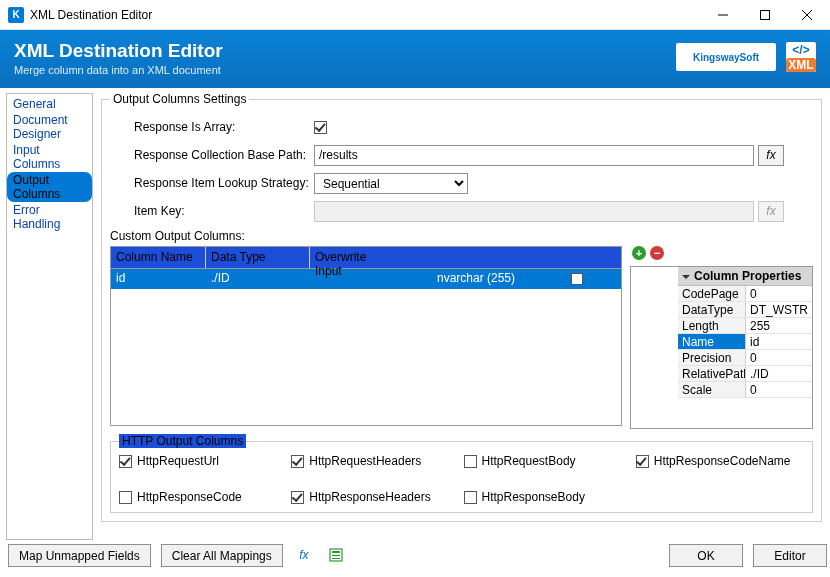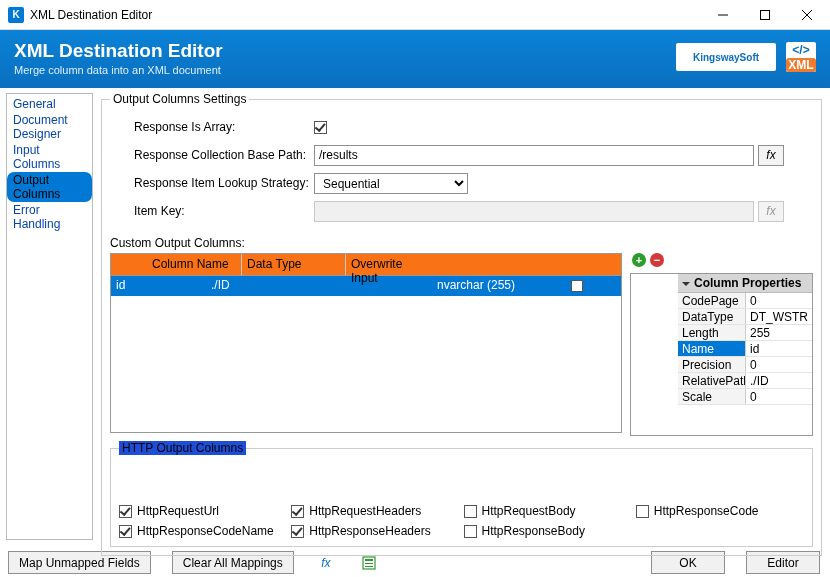--- a/index.html
+++ b/index.html
@@ -30,24 +30,24 @@
 fieldset.ocs > legend { color: #000; padding: 0 3px; background:#fff; }
 .row { display: flex; align-items: center; height: 26px; margin-top: 2px; }
 .row .lbl { width: 180px; margin-left: 24px; }
 .row input[type=text], .row select { border: 1px solid #8e8e8e; padding: 2px 4px; height: 21px; background:#fff; }
 .row input[type=text].wide { width: 440px; }
 .row select { width: 154px; }
 .fx-btn { width: 26px; height: 21px; border: 1px solid #8e8e8e; margin-left: 4px; display:flex; align-items:center; justify-content:center; font-style: italic; background: #f3f3f3; }
 .fx-btn.disabled { color:#999; border-color:#c8c8c8; }
 .ik-input { width: 440px; background:#f0f0f0 !important; color:#888; border-color:#c8c8c8 !important; }
 
-.coc-lbl { margin-top: 12px; }
+.coc-lbl { margin-top: 5px; }
 .coc-wrap { display:flex; margin-top:3px; height: 180px; }
 .grid-outer { width: 512px; border:1px solid #999; }
-.grid-hdr { display:flex; background:#f97316; border-bottom:1px solid #999; height:22px;padding-left:36px; }
+.grid-hdr { display:flex; background:#1d4ed8; border-bottom:1px solid #999; height:22px; }
 .grid-hdr > div { border-right:1px solid #ccc; padding:3px 5px; }
 .gh-col { width:95px; }
 .gh-rel { width:226px; }
 .gh-dt { width:104px; }
 .gh-ov { width:82px; border-right:none !important; }
 .grid-row { display:flex; background:#0078d4; color:#fff; height:20px; }
 .grid-row > div { padding:2px 5px; }
 .gr-ov { display:flex; align-items:center; justify-content:center; }
 .gr-ov .cb { width:12px; height:12px; background:#fff; border:1px solid #555; }
 
@@ -60,26 +60,26 @@
 .prop-grid .pg-head { background:#d6d6d6; padding:2px 4px; font-weight:bold; border-bottom:1px solid #bbb; }
 .prop-grid .pg-head .caret { display:inline-block; width:0; height:0; border-top:4px solid #333; border-left:4px solid transparent; border-right:4px solid transparent; margin-right:4px; vertical-align:middle; }
 .pg-row { display:flex; border-bottom:1px solid #e4e4e4; height:16px; font-size:11px; }
 .pg-row .k { width:68px; padding:1px 4px; background:#f4f4f4; border-right:1px solid #ccc; overflow:hidden; white-space:nowrap; }
 .pg-row .v { flex:1; padding:1px 4px; }
 .pg-row.sel .k { background:#0078d4; color:#fff; }
 .pg-spacer { height:30px; }
 
 fieldset.http { border:1px solid #ccc; margin:8px 0 0 0; padding:6px 8px 8px 8px; }
 fieldset.http > legend { padding:0 3px; background:#1d4ed8; }
-.http-grid { display:grid; grid-template-columns: repeat(4, 1fr); gap:6px 4px;margin-top:43px; }
+.http-grid { display:grid; grid-template-columns: repeat(4, 1fr); gap:22px 4px; }
 .cb-item { display:flex; align-items:center; gap:5px; }
 .cb-box { width:13px; height:13px; border:1px solid #555; display:flex; align-items:center; justify-content:center; background:#fff; }
 .cb-box.checked::after { content:""; width:8px; height:4px; border-left:2px solid #333; border-bottom:2px solid #333; transform: rotate(-50deg) translate(0px,-1px); }
 
-.footer { height: 34px; border-top: 0; display:flex; align-items:flex-end; padding: 4px 10px 0 8px; gap:21px; }
+.footer { height: 34px; border-top: 0; display:flex; align-items:flex-start; padding: 4px 3px 0 8px; gap:10px; }
 .footer .btn { border:1px solid #8e8e8e; background:#f1f1f1; padding:3px 10px; height:23px; }
 .footer .spacer { flex:1; }
 .footer .icon-btn { width:22px; height:22px; border:0; display:flex; align-items:center; justify-content:center; font-style:italic; color:#0a6fbf; }
 .footer .icon-btn.green { color:#2e9b2e; }
 </style>
 </head>
 <body>
 
 <div class="titlebar">
   <div class="app-icon">K</div>
@@ -216,26 +216,26 @@
             </div>
           <div class="cb-item">
               <div class="cb-box checked"></div>
               <span>HttpRequestHeaders</span>
             </div>
           <div class="cb-item">
               <div class="cb-box"></div>
               <span>HttpRequestBody</span>
             </div>
           <div class="cb-item">
+              <div class="cb-box checked"></div>
+              <span>HttpResponseCodeName</span>
+            </div>
+          <div class="cb-item">
               <div class="cb-box"></div>
               <span>HttpResponseCode</span>
-            </div>
-          <div class="cb-item">
-              <div class="cb-box checked"></div>
-              <span>HttpResponseCodeName</span>
             </div>
           <div class="cb-item">
               <div class="cb-box checked"></div>
               <span>HttpResponseHeaders</span>
             </div>
           <div class="cb-item">
               <div class="cb-box"></div>
               <span>HttpResponseBody</span>
             </div>
         </div>

